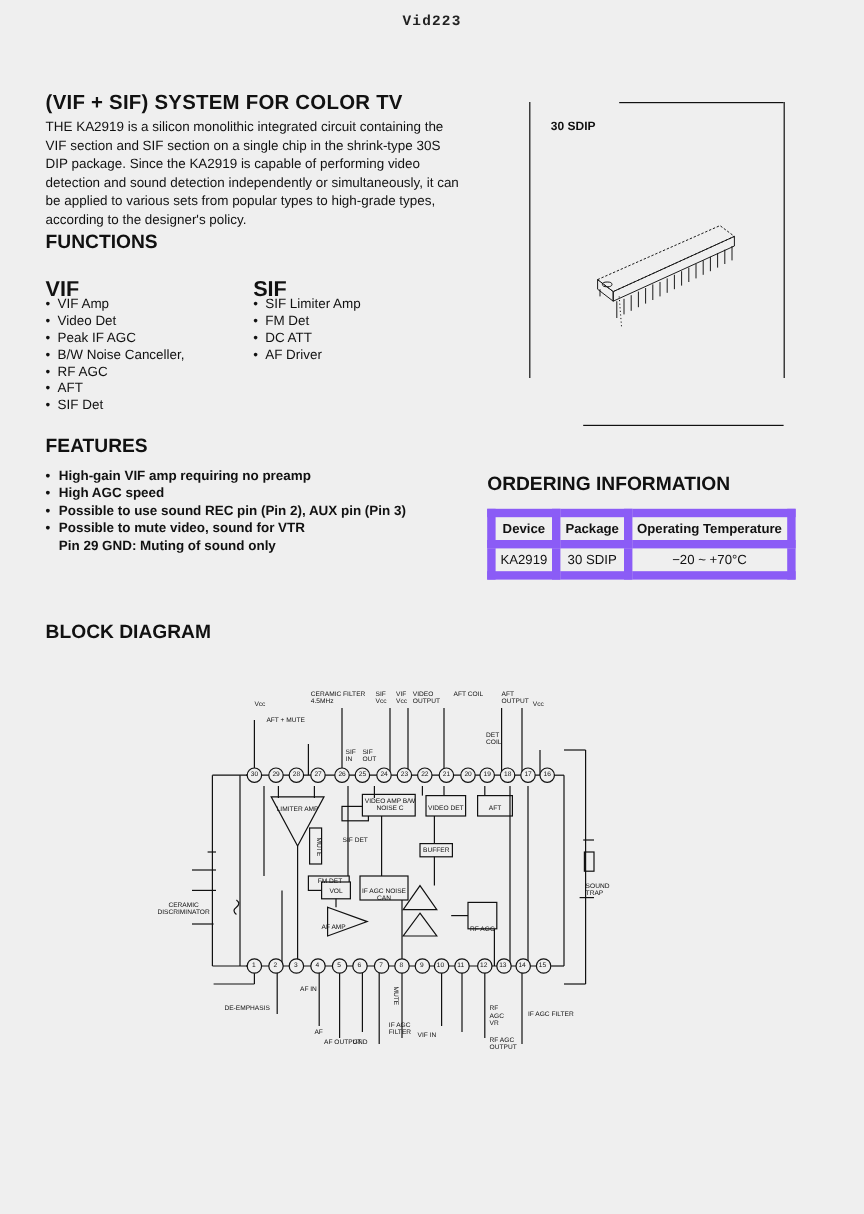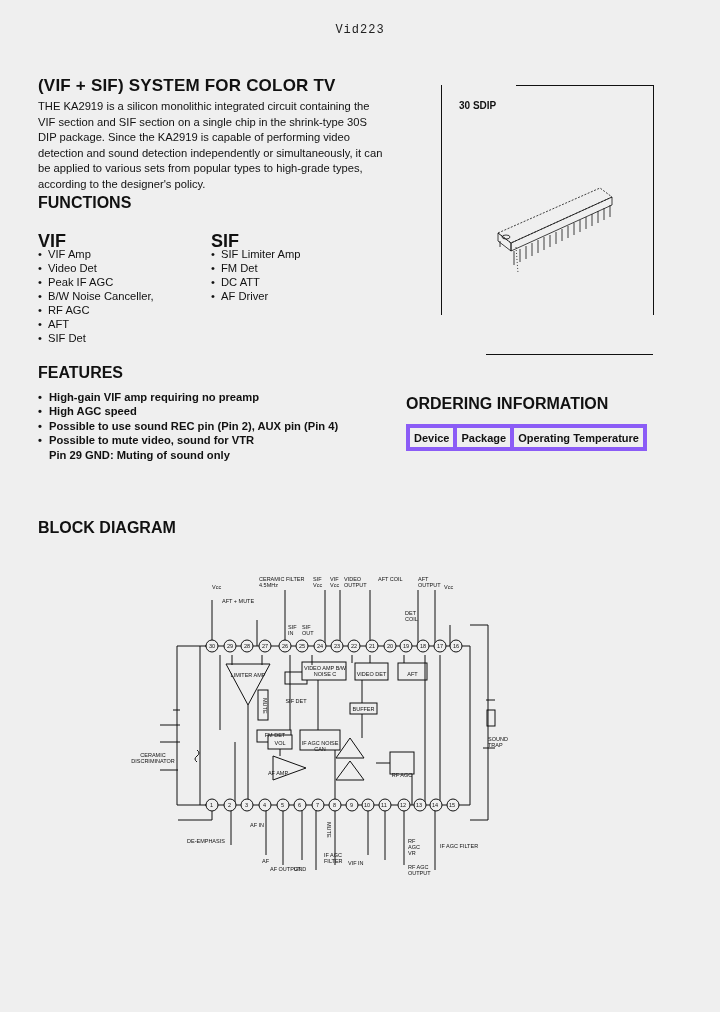--- a/index.html
+++ b/index.html
@@ -1,37 +1,37 @@
 <!DOCTYPE html>
 <html><head>
 <meta charset="utf-8">
 <style>
   html, body { margin:0; padding:0; }
   body { width:720px; height:1012px; background:#efefef; position:relative; overflow:hidden;
          font-family:"Liberation Sans", sans-serif; color:#111; }
   .abs { position:absolute; }
-  .doc-id { left:0; width:720px; top:23px; text-align:center; font-family:"Liberation Mono", monospace;
-            font-size:12px; letter-spacing:1px; color:#222; }
+  .doc-id { left:0; width:720px; top:11px; text-align:center; font-family:"Liberation Mono", monospace;
+            font-size:12px; letter-spacing:1px; color:#222;font-weight:bold; }
   .title { left:38px; top:76px; font-size:17px; font-weight:bold; letter-spacing:0.2px; }
   .intro { left:38px; top:99px; width:345px; font-size:11.2px; line-height:15.6px; }
   .h2 { font-size:16px; font-weight:bold; }
   .h3 { font-size:18px; font-weight:bold; }
   ul.bl { list-style:none; margin:0; padding:0; font-size:11.2px; line-height:14px; }
   ul.bl li { position:relative; padding-left:10px; }
   ul.bl li:before { content:"•"; position:absolute; left:0; top:0; }
   ul.feat { list-style:none; margin:0; padding:0; font-size:11.2px; line-height:14.4px; font-weight:bold; }
   ul.feat li { position:relative; padding-left:11px; }
   ul.feat li:before { content:"•"; position:absolute; left:0; }
   ul.feat li.sub:before { content:""; }
   .pkg-box { left:441px; top:85px; width:211px; height:230px; border-left:1px solid #111; border-right:1px solid #111; }
   .pkg-topline { left:516px; top:85px; width:137px; height:1px; background:#111; }
   .pkg-bottomline { left:486px; top:354px; width:167px; height:1px; background:#111; }
   .pkg-label { left:459px; top:100px; font-size:10px; font-weight:bold; }
   table.order { border-collapse:collapse; font-size:11px; }
-  table.order td, table.order th { border:4px solid #8b5cf6; padding:2px 4px; height:15px;margin-left:32px; }
+  table.order td, table.order th { border:7px solid #8b5cf6; padding:2px 4px; height:15px;margin-left:32px; }
   table.order th { font-weight:bold; }
   .diagram { left:140px; top:570px; }
   .lbl { font-size:5.5px; font-family:"Liberation Sans", sans-serif; }
 </style>
 </head>
 <body>
 
 <div class="abs doc-id">Vid223</div>
 
 <div class="abs title">(VIF + SIF) SYSTEM FOR COLOR TV</div>
@@ -87,32 +87,37 @@
   <li>SIF Limiter Amp</li>
   <li>FM Det</li>
   <li>DC ATT</li>
   <li>AF Driver</li>
 </ul>
 
 <div class="abs h2" style="left:38px;top:364px">FEATURES</div>
 <ul class="abs feat" style="left:38px;top:390px;width:340px">
   <li>High-gain VIF amp requiring no preamp</li>
   <li>High AGC speed</li>
-  <li>Possible to use sound REC pin (Pin 2), AUX pin (Pin 4)</li>
+  <li>Possible to use sound REC pin (Pin 2), AUX pin (Pin 3)</li>
   <li>Possible to mute video, sound for VTR</li>
   <li class="sub">Pin 29 GND: Muting of sound only</li>
 </ul>
 
 <div class="abs h2" style="left:406px;top:395px">ORDERING INFORMATION</div>
 <table class="abs order" style="left:406px;top:424px">
   <tbody>
       <tr>
     <th>Device</th>
     <th>Package</th>
     <th>Operating Temperature</th>
+  </tr>
+  <tr>
+    <td>KA2919</td>
+    <td style="text-align:center">30 SDIP</td>
+    <td style="text-align:center">−20 ~ +70°C</td>
   </tr>
 </tbody>
   </table>
 
 <div class="abs h2" style="left:38px;top:519px">BLOCK DIAGRAM</div>
 
 <svg class="abs diagram" width="360" height="320" viewBox="0 0 360 320">
   <g stroke="#111" stroke-width="1" fill="none">
 
     <line x1="37" y1="76" x2="37" y2="235"></line>

